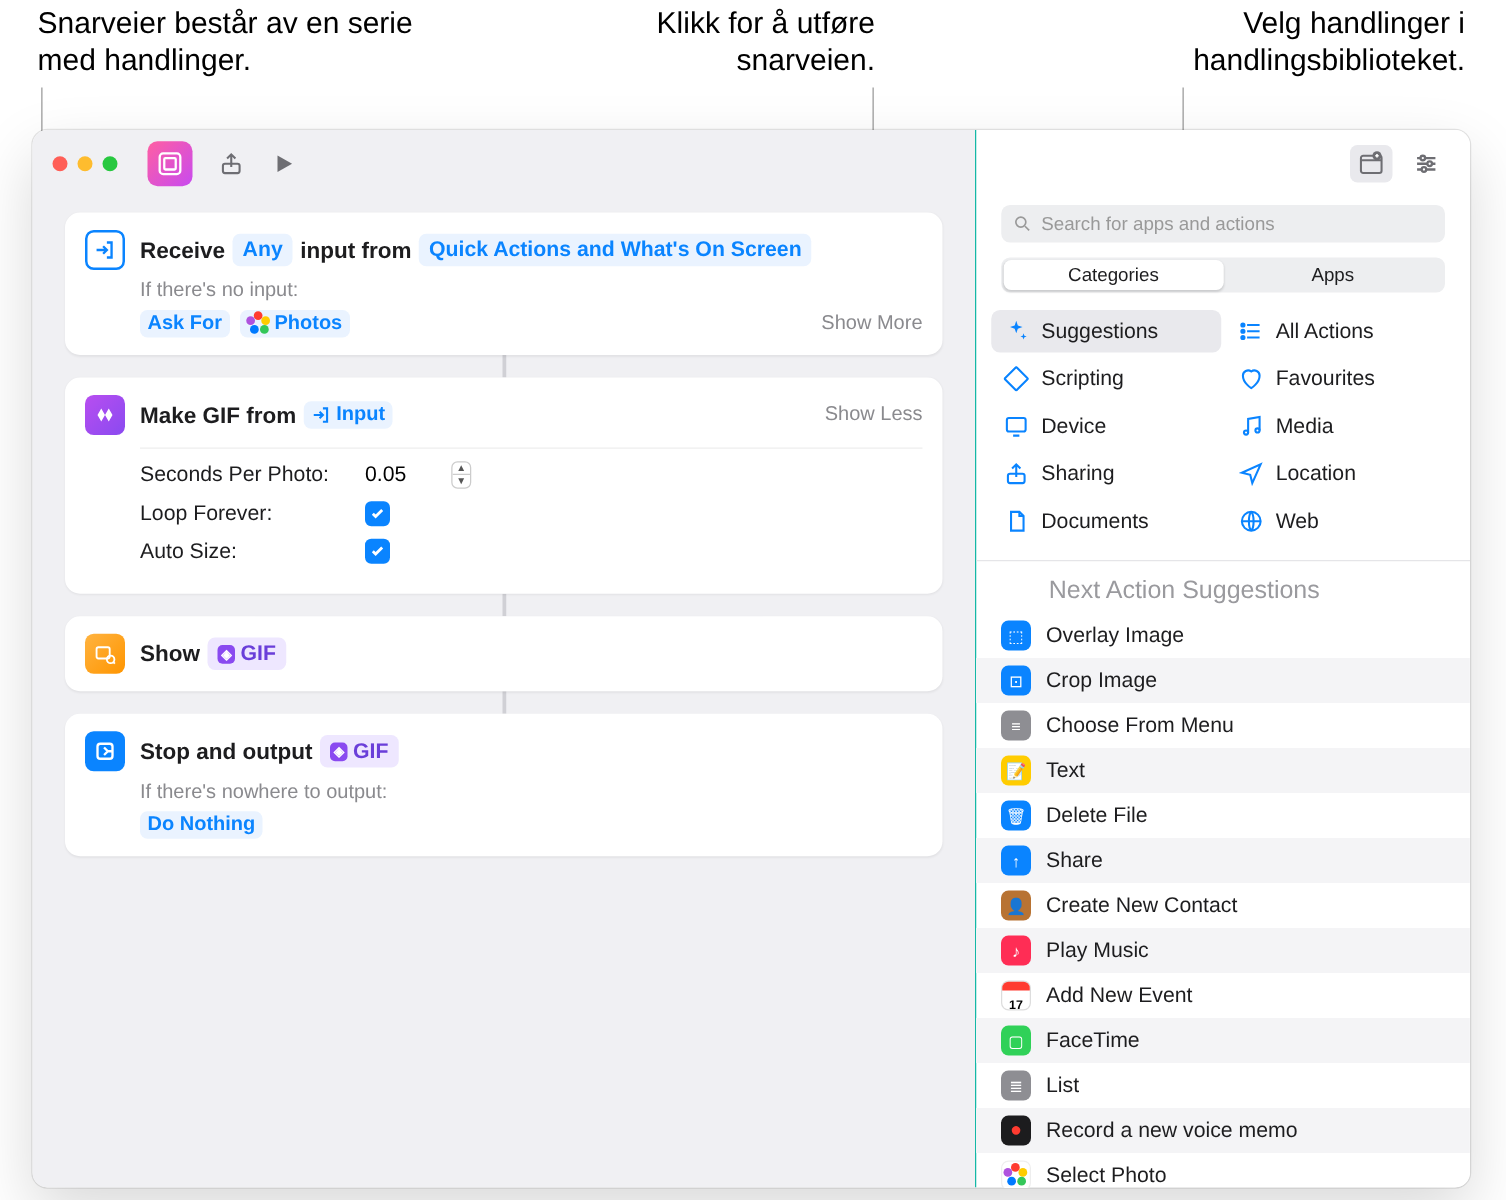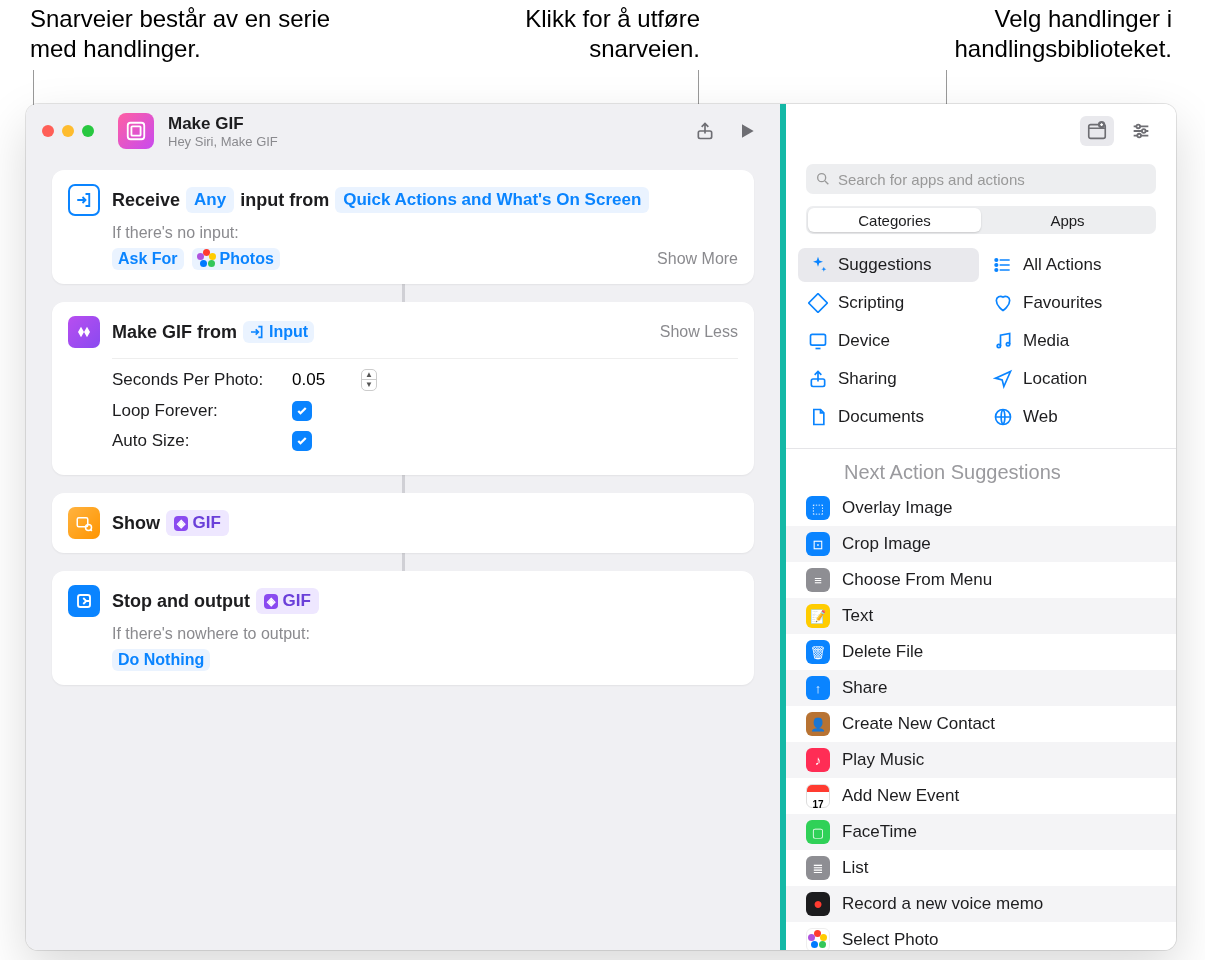--- a/index.html
+++ b/index.html
@@ -39,21 +39,21 @@
 .main-pane {
   flex: 1;
   display: flex;
   flex-direction: column;
   background: #f0f0f3;
   min-width: 0;
 }
 .sidebar-pane {
   width: 396px;
   background: #fff;
-  border-left: 6px solid #14b8a6;
+  border-left: 1px solid #14b8a6;
   display: flex;
   flex-direction: column;
 }
 .toolbar {
   height: 54px;
   display: flex;
   align-items: center;
   padding: 0 16px;
   gap: 8px;
 }
@@ -288,24 +288,20 @@
       <div class="traffic">
         <div class="dot red"></div>
         <div class="dot yellow"></div>
         <div class="dot green"></div>
       </div>
       <div class="app-icon">
         <svg viewBox="0 0 24 24" fill="none" stroke="#fff" stroke-width="2">
             <rect x="3" y="3" width="18" height="18" rx="3"></rect>
             <rect x="7" y="7" width="10" height="10" rx="1"></rect>
           </svg>
-      </div>
-      <div class="title-block">
-        <h1>Make GIF</h1>
-        <div class="sub">Hey Siri, Make GIF</div>
       </div>
       <div class="tb-btn">
         <svg width="20" height="20" viewBox="0 0 24 24" fill="none" stroke="currentColor" stroke-width="2">
             <path d="M12 3v12M8 7l4-4 4 4"></path>
             <rect x="4" y="12" width="16" height="9" rx="2"></rect>
           </svg>
       </div>
       <div class="tb-btn">
         <svg width="20" height="20" viewBox="0 0 24 24">
             <path d="M6 4l14 8-14 8z" fill="currentColor"></path>

